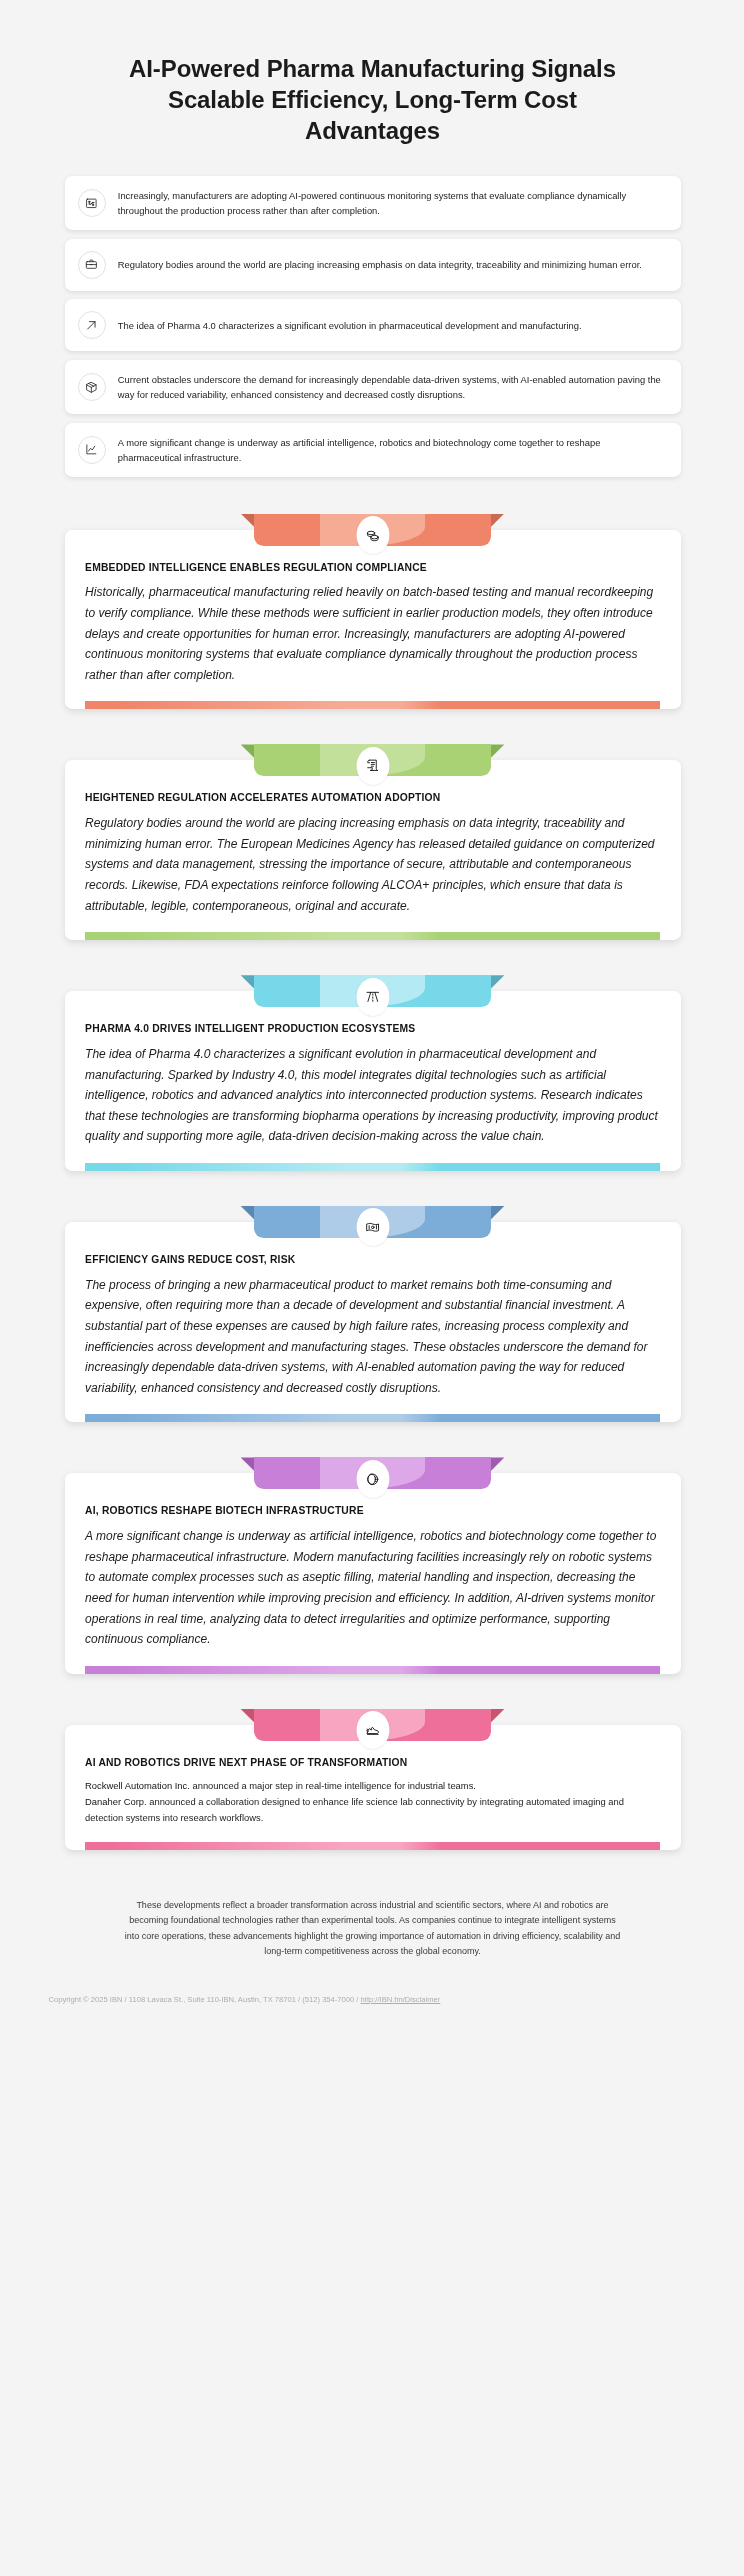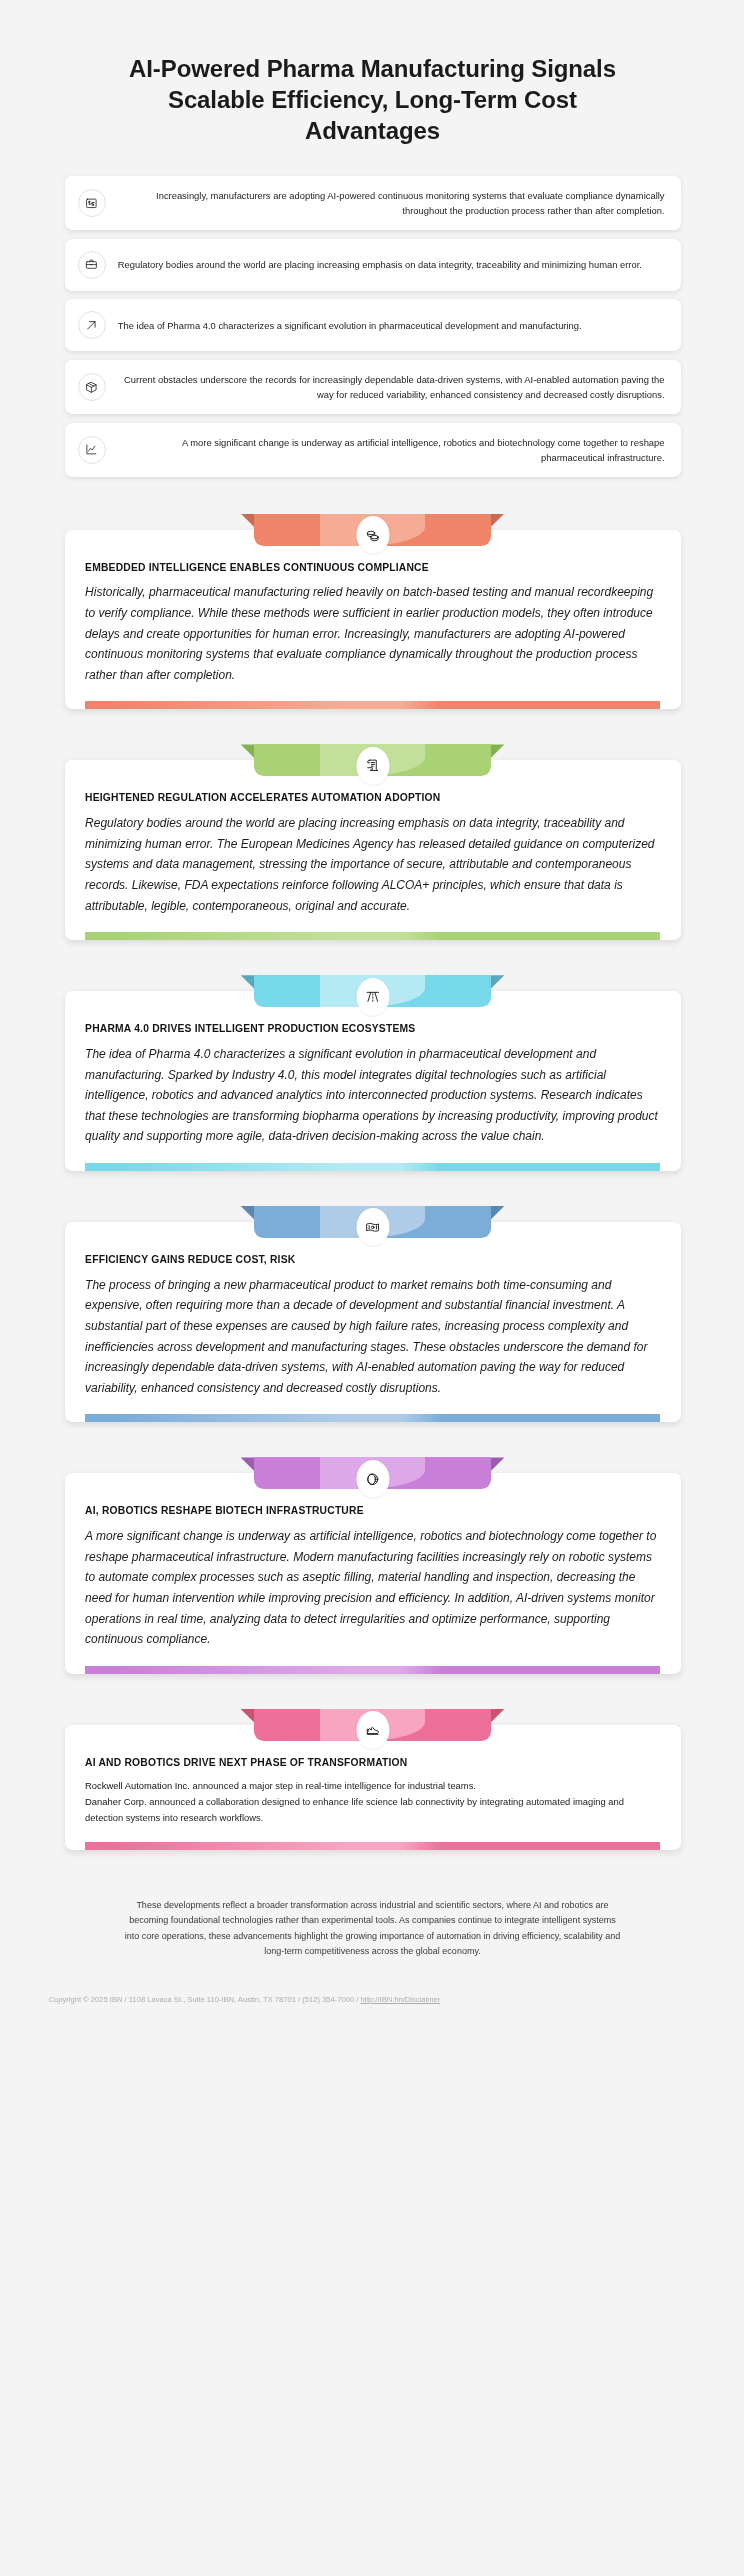--- a/index.html
+++ b/index.html
@@ -43,21 +43,20 @@
     border-radius:50%;
     border:0.9px solid #e2e2e2;
     display:flex; align-items:center; justify-content:center;
     color:#1d1d1d;
   }
   .sum-badge svg { width:12.7px; height:12.7px; display:block; }
   .sum-text {
     font-size:9.4px;
     line-height:1.62;
     color:#1d1d1d;
-    text-align:right;
   }
 
   
   .sections { padding:28px 52px 0 52px; }
   .section {
     position:relative;
     margin-bottom:35px;
   }
   .ribbon {
     position:relative;
@@ -193,21 +192,21 @@
       </div>
       <div class="sum-card">
         <div class="sum-badge">
           <svg viewBox="0 0 24 24" fill="none" stroke="currentColor" stroke-width="1.5" stroke-linecap="round" stroke-linejoin="round">
             <path d="M12 2.6l9 4.7v9.4l-9 4.7-9-4.7V7.3z"></path>
             <path d="M3 7.3l9 4.7 9-4.7"></path>
             <path d="M12 12v9.4"></path>
             <path d="M7.5 4.9l9 4.8"></path>
           </svg>
         </div>
-        <div class="sum-text">Current obstacles underscore the records for increasingly dependable data-driven systems, with AI-enabled automation paving the way for reduced variability, enhanced consistency and decreased costly disruptions.</div>
+        <div class="sum-text">Current obstacles underscore the demand for increasingly dependable data-driven systems, with AI-enabled automation paving the way for reduced variability, enhanced consistency and decreased costly disruptions.</div>
       </div>
       <div class="sum-card">
         <div class="sum-badge">
           <svg viewBox="0 0 24 24" fill="none" stroke="currentColor" stroke-width="1.5" stroke-linecap="round" stroke-linejoin="round">
             <path d="M3.5 3.5v17h17"></path>
             <path d="M6.5 15.5l4-5.5 3.2 3.3 4.8-7.3"></path>
           </svg>
         </div>
         <div class="sum-text">A more significant change is underway as artificial intelligence, robotics and biotechnology come together to reshape pharmaceutical infrastructure.</div>
       </div>
@@ -225,21 +224,21 @@
             <svg viewBox="0 0 24 24" fill="none" stroke="currentColor" stroke-width="1.5" stroke-linecap="round" stroke-linejoin="round">
               <ellipse cx="9.2" cy="8.2" rx="6" ry="2.9"></ellipse>
               <path d="M3.2 8.2v3.1c0 1.6 2.7 2.9 6 2.9"></path>
               <path d="M15.2 10.1v1.2"></path>
               <ellipse cx="14.8" cy="15" rx="6" ry="2.9"></ellipse>
               <path d="M8.8 15v3c0 1.6 2.7 2.9 6 2.9s6-1.3 6-2.9v-3"></path>
             </svg>
           </div>
         </div>
         <div class="sec-card">
-          <div class="sec-title">EMBEDDED INTELLIGENCE ENABLES CONTINUOUS COMPLIANCE</div>
+          <div class="sec-title">EMBEDDED INTELLIGENCE ENABLES REGULATION COMPLIANCE</div>
           <div class="sec-body">Historically, pharmaceutical manufacturing relied heavily on batch-based testing and manual recordkeeping to verify compliance. While these methods were sufficient in earlier production models, they often introduce delays and create opportunities for human error. Increasingly, manufacturers are adopting AI-powered continuous monitoring systems that evaluate compliance dynamically throughout the production process rather than after completion.</div>
           <div class="sec-bar" style="background: linear-gradient(90deg, rgb(240, 132, 104) 0%, rgb(240, 132, 104) 5%, rgb(246, 171, 149) 45%, rgb(246, 171, 149) 55%, rgb(240, 132, 104) 62%, rgb(240, 132, 104) 100%);"></div>
         </div>
       </div>
       <div class="section">
         <div class="ribbon">
           <div class="tail left" style="background:#84b252"></div>
           <div class="tail right" style="background:#84b252"></div>
           <div class="band" style="background:#a8d273">
             <div class="sheen" style="background:#c3e09a"></div>

